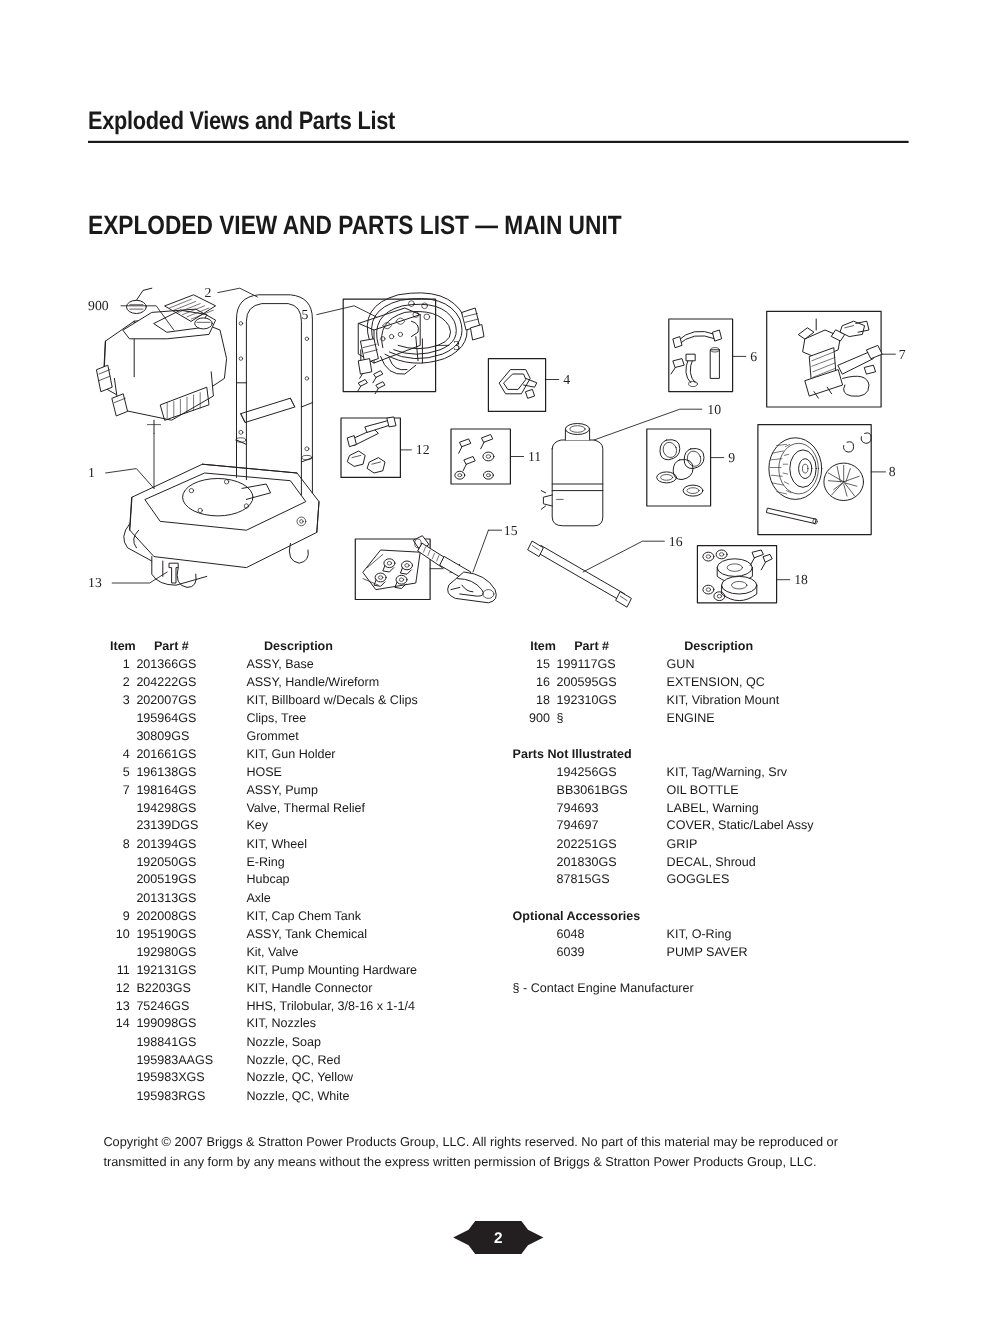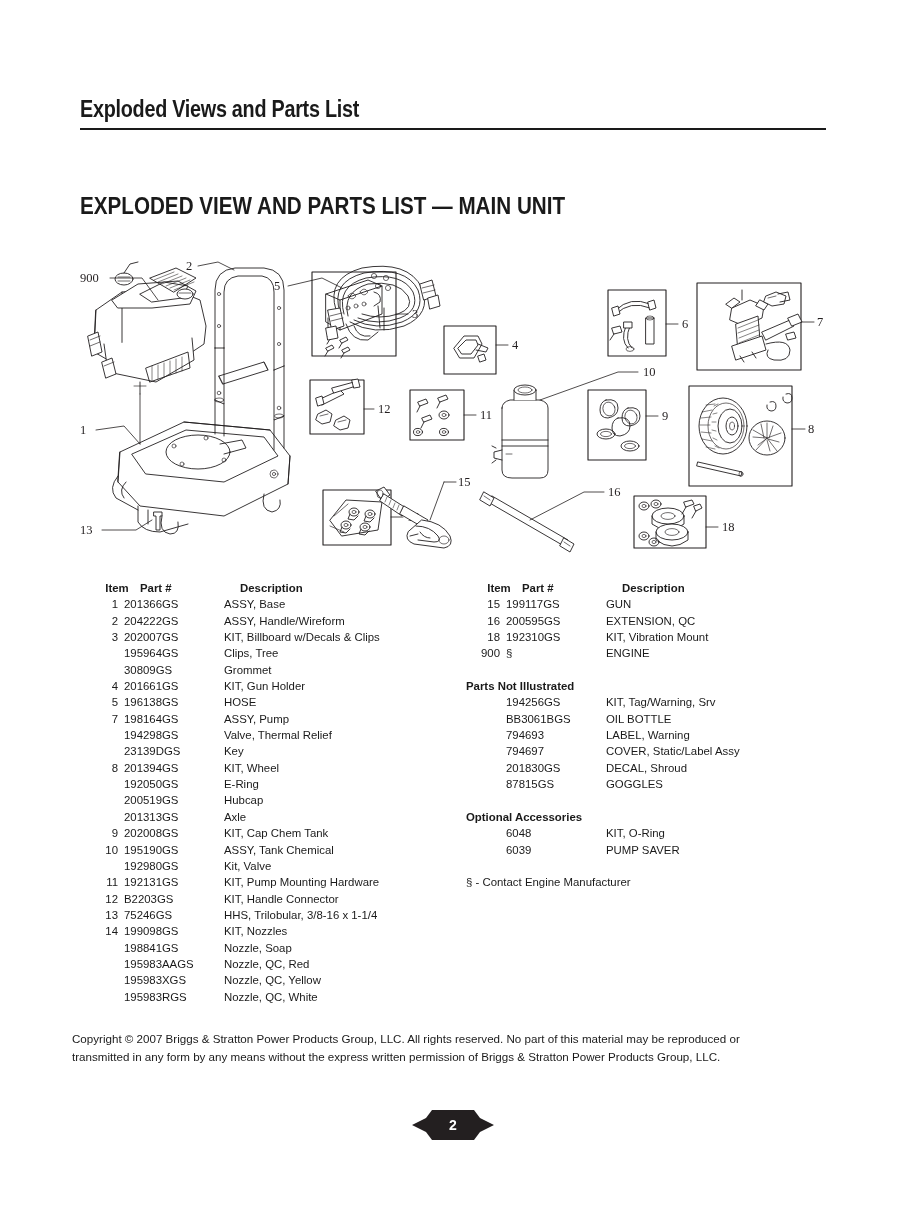--- a/index.html
+++ b/index.html
@@ -22,27 +22,27 @@
 
   
   .tbl{position:absolute;font-size:11.4px;line-height:16.35px;}
   .tbl.left{left:84px;top:580px;width:360px;}
   .tbl.right{left:466px;top:580px;width:360px;}
   .row{display:block;white-space:nowrap;height:16.35px;}
   .c-item{display:inline-block;width:34px;text-align:right;}
   .c-part{display:inline-block;width:100px;padding-left:6px;}
   .c-desc{display:inline-block;}
   .row.head{font-weight:bold;}
-  .row.head .c-item{text-align:center;padding-left:16px;}
+  .row.head .c-item{text-align:left;padding-left:16px;}
   .grouphead{font-weight:bold;white-space:nowrap;height:16.35px;display:block;}
   .spacer{height:16.35px;display:block;}
   .note{display:block;white-space:nowrap;height:16.35px;}
 
   
-  .copy{position:absolute;left:72px;top:1030px;width:712px;
+  .copy{position:absolute;left:94px;top:1030px;width:712px;
         font-size:11.6px;line-height:17.5px;}
   .pagebadge{position:absolute;left:410px;top:1108px;width:86px;height:34px;}
   .pagebadge svg{display:block;}
   .pagenum{position:absolute;left:0;top:0;width:86px;height:34px;
            display:flex;align-items:center;justify-content:center;
            color:#fff;font-size:14px;font-weight:bold;}
 </style>
 </head>
 <body>
 
@@ -469,20 +469,21 @@
         <div class="row"><span class="c-item">18</span><span class="c-part">192310GS</span><span class="c-desc">KIT, Vibration Mount</span></div>
         <div class="row"><span class="c-item">900</span><span class="c-part">§</span><span class="c-desc">ENGINE</span></div>
       </div>
     <span class="spacer"></span>
     <span class="grouphead">Parts Not Illustrated</span>
     <div id="ni-rows">
         <div class="row"><span class="c-item"></span><span class="c-part">194256GS</span><span class="c-desc">KIT, Tag/Warning, Srv</span></div>
         <div class="row"><span class="c-item"></span><span class="c-part">BB3061BGS</span><span class="c-desc">OIL BOTTLE</span></div>
         <div class="row"><span class="c-item"></span><span class="c-part">794693</span><span class="c-desc">LABEL, Warning</span></div>
         <div class="row"><span class="c-item"></span><span class="c-part">794697</span><span class="c-desc">COVER, Static/Label Assy</span></div>
+        <div class="row"><span class="c-item"></span><span class="c-part">202251GS</span><span class="c-desc">GRIP</span></div>
         <div class="row"><span class="c-item"></span><span class="c-part">201830GS</span><span class="c-desc">DECAL, Shroud</span></div>
         <div class="row"><span class="c-item"></span><span class="c-part">87815GS</span><span class="c-desc">GOGGLES</span></div>
       </div>
     <span class="spacer"></span>
     <span class="grouphead">Optional Accessories</span>
     <div id="opt-rows">
         <div class="row"><span class="c-item"></span><span class="c-part">6048</span><span class="c-desc">KIT, O-Ring</span></div>
         <div class="row"><span class="c-item"></span><span class="c-part">6039</span><span class="c-desc">PUMP SAVER</span></div>
       </div>
     <span class="spacer"></span>

